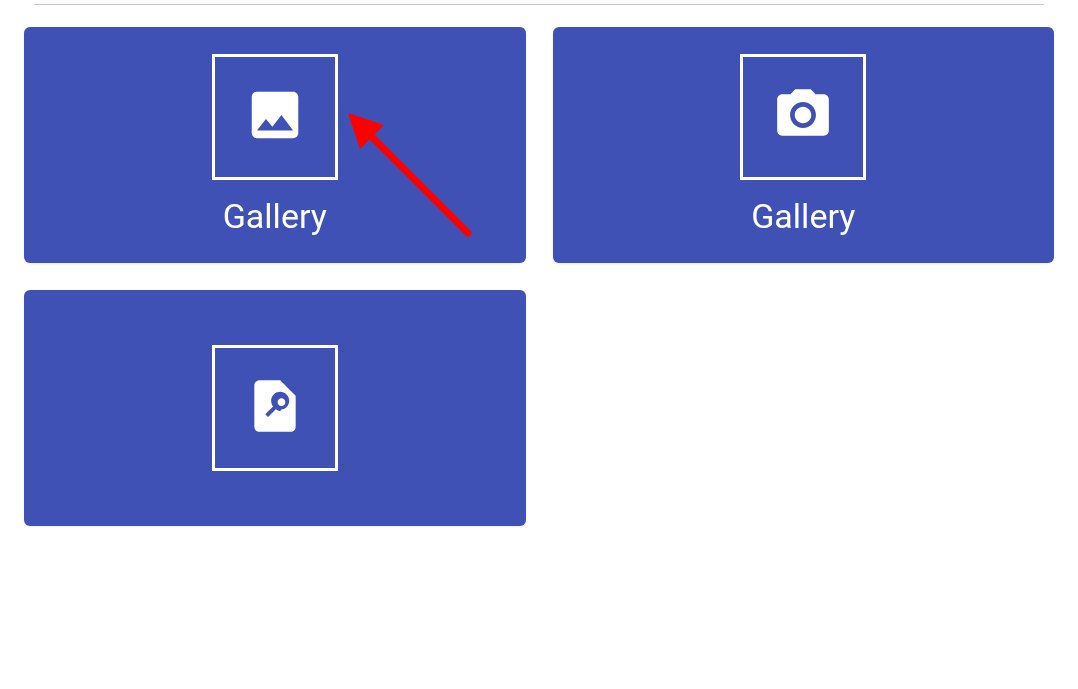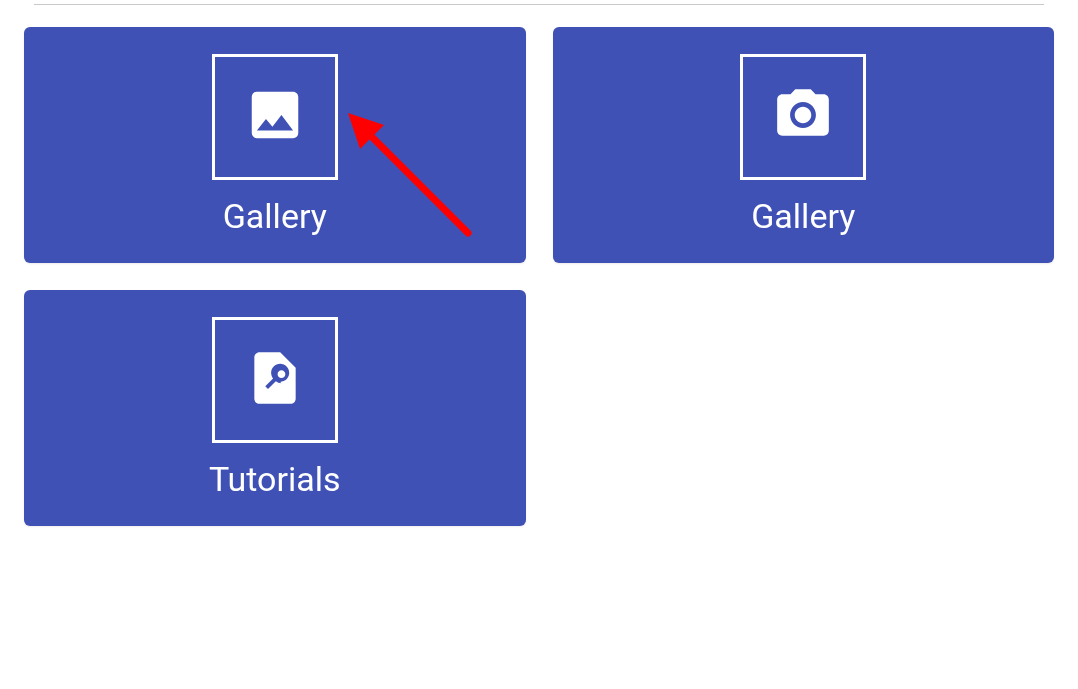--- a/index.html
+++ b/index.html
@@ -102,21 +102,20 @@
 
 
   <div class="card">
     <div class="icon-frame">
       <span>
         <svg viewBox="0 0 24 24">
             <path d="M14 2H6C4.9 2 4 2.9 4 4v16c0 1.1.9 2 2 2h12c1.1 0 2-.9 2-2V8l-6-6zm.5 12c-.83 0-1.59-.29-2.19-.77l-3.02 3.02-1.06-1.06 3.02-3.02C10.79 11.59 10.5 10.83 10.5 10c0-1.93 1.57-3.5 3.5-3.5S17.5 8.07 17.5 10 15.93 13.5 14 13.5zm0-5c-.83 0-1.5.67-1.5 1.5s.67 1.5 1.5 1.5 1.5-.67 1.5-1.5-.67-1.5-1.5-1.5z"></path>
           </svg>
       </span>
     </div>
-    <div class="card-label">Tutorials</div>
   </div>
 
 </div>
 
 <div class="arrow-overlay">
   <svg viewBox="0 0 140 140">
     <line x1="128" y1="128" x2="24" y2="24" stroke="#ff0000" stroke-width="7" stroke-linecap="round"></line>
     <polygon points="8,8 44,20 20,44" fill="#ff0000"></polygon>
   </svg>
 </div>

